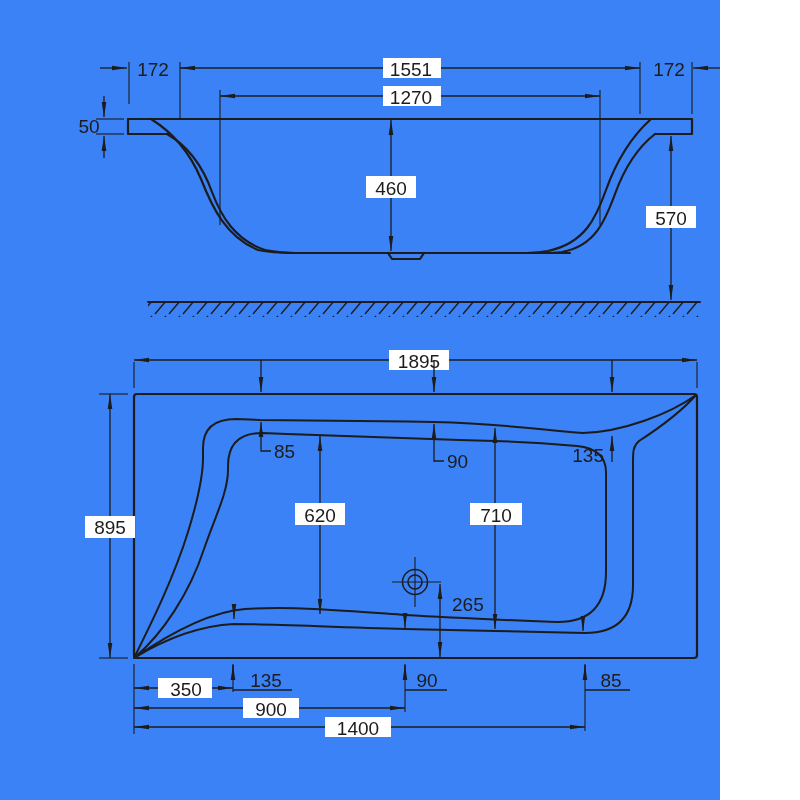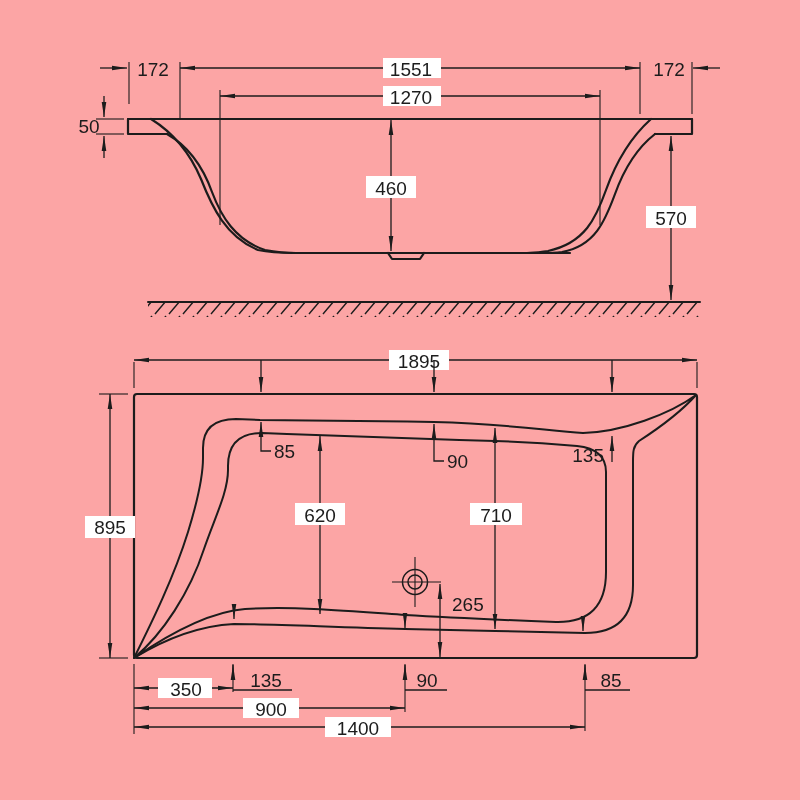--- a/index.html
+++ b/index.html
@@ -1,16 +1,16 @@
 <!DOCTYPE html>
 <html><head>
 <meta charset="utf-8">
 <style>
   html,body{margin:0;padding:0;background:#ffffff;}
-  .page{position:relative;width:800px;height:800px;background:#fca5a5;overflow:hidden;
+  .page{position:relative;width:720px;height:800px;background:#3b82f6;overflow:hidden;
         font-family:"Liberation Sans", sans-serif;}
   svg{display:block;}
   .obj{stroke:#1c1c1c;stroke-width:2.2;fill:none;stroke-linecap:round;stroke-linejoin:round;}
   .obj-thin{stroke:#1c1c1c;stroke-width:1.5;fill:none;}
   .dim{stroke:#1c1c1c;stroke-width:1.3;fill:none;}
   .ext{stroke:#1c1c1c;stroke-width:1.1;fill:none;}
   .lbl{font-family:"Liberation Sans", sans-serif;font-size:19px;fill:#1c1c1c;}
   .mask{fill:#ffffff;stroke:none;}
 </style>
 </head>

